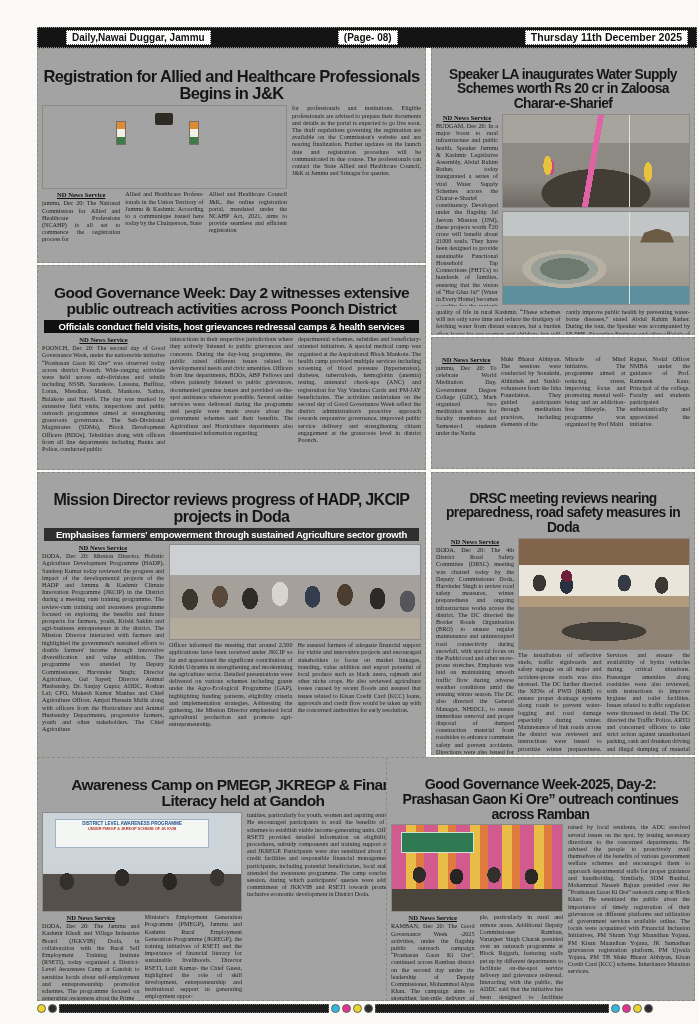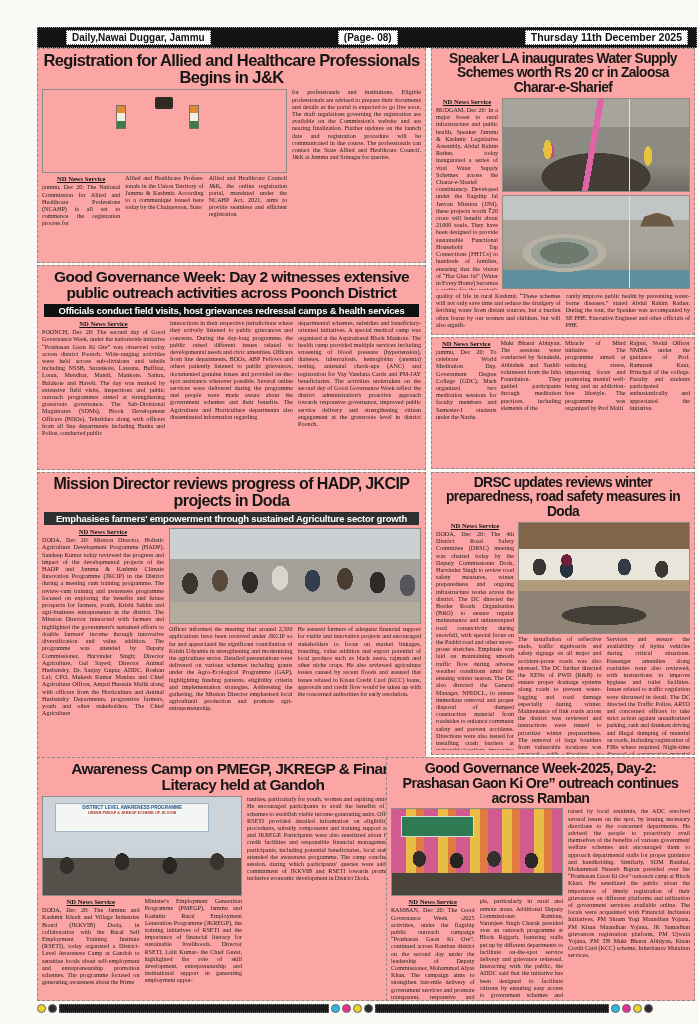--- a/index.html
+++ b/index.html
@@ -9,22 +9,22 @@
   
   .masthead{position:absolute;left:37px;top:27px;width:658px;height:19px;background:#141414;
     border:1px dotted #888;display:flex;align-items:center;}
   .mast-box{background:#fdfdfb;border:1px dotted #444;color:#111;font-family:"Liberation Sans",sans-serif;
     font-weight:bold;font-size:10px;padding:0 5px;line-height:13px;white-space:nowrap;}
   .mast-left{margin-left:28px;text-align:center;}
   .mast-center{margin-left:auto;margin-right:auto;}
   .mast-right{margin-right:8px;font-size:10.5px;}
 
   
-  .article{position:absolute;background:#fca5a5;border:1px dashed #8a8a86;box-sizing:border-box;
-    padding:2px 4px;overflow:hidden;}
+  .article{position:absolute;background:#a3a3a3;border:1px dashed #8a8a86;box-sizing:border-box;
+    padding:18px 4px;overflow:hidden;}
   .hl{font-family:"Liberation Sans",sans-serif;font-weight:800;color:#161616;text-align:center;
     letter-spacing:-0.6px;line-height:1.04;margin:1px 0 3px 0;}
   .subbar{color:#fff;font-family:"Liberation Sans",sans-serif;font-weight:bold;text-align:center;
     font-size:9.5px;line-height:13px;height:13px;margin:0 2px 3px 2px;letter-spacing:-0.2px;
     white-space:nowrap;overflow:hidden;}
   .subbar.black{background:#101010;}
   .subbar.gray{background:#2f2f2f;}
   .byline{font-weight:bold;text-decoration:underline;text-align:center;font-size:6.6px;line-height:8px;
     margin-bottom:1px;color:#111;}
   .bodytxt{font-size:6.15px;line-height:7.2px;text-align:justify;color:#1c1c1a;word-spacing:-0.2px;}
@@ -199,21 +199,21 @@
         <div class="photo ph-a5" style="width:100%;height:96px;"></div>
         <div class="cols" style="margin-top:2px;">
           <div class="col bodytxt">Officer informed the meeting that around 2,500 applications have been received under JKCIP so far and appreciated the significant contribution of Krishi Udyamis in strengthening and modernising the agriculture sector. Detailed presentations were delivered on various schemes including grants under the Agro-Ecological Programme (GAP), highlighting funding patterns, eligibility criteria and implementation strategies. Addressing the gathering, the Mission Director emphasised local agricultural production and promote agri-entrepreneurship.</div>
           <div class="col bodytxt">He assured farmers of adequate financial support for viable and innovative projects and encouraged stakeholders to focus on market linkages, branding, value addition and export potential of local produce such as black zeera, rajmash and other niche crops. He also reviewed agriculture losses caused by recent floods and assured that issues related to Kisan Credit Card (KCC) loans, approvals and credit flow would be taken up with the concerned authorities for early resolution.</div>
         </div>
       </div>
     </div>
   </div>
 
   <div class="article" style="left:431px;top:472px;width:264px;height:283px;">
-    <div class="hl" style="font-size:13.8px;">DRSC updates reviews winter preparedness, road safety measures in Doda</div>
+    <div class="hl" style="font-size:13.8px;">DRSC meeting reviews nearing preparedness, road safety measures in Doda</div>
     <div style="display:flex;gap:4px;">
       <div style="flex:0 0 78px;overflow:hidden;height:228px;">
         <div class="byline">ND News Service</div>
         <div class="bodytxt">DODA, Dec 20: The 4th District Road Safety Committee (DRSC) meeting was chaired today by the Deputy Commissioner Doda, Harvinder Singh to review road safety measures, winter preparedness and ongoing infrastructure works across the district. The DC directed the Border Roads Organisation (BRO) to ensure regular maintenance and uninterrupted road connectivity during snowfall, with special focus on the Paddri road and other snow-prone stretches. Emphasis was laid on maintaining smooth traffic flow during adverse weather conditions amid the ensuing winter season. The DC also directed the General Manager, NHIDCL, to ensure immediate removal and proper disposal of dumped construction material from roadsides to enhance commuter safety and prevent accidents. Directions were also issued for installing crash barriers at vulnerable locations, improving road geometry, ensuring proper gradients at critical points such as Bagri Nallah and Khelani Nallah and undertaking works to mitigate risks on sensitive stretches.</div>
       </div>
       <div style="flex:1;">
         <div class="photo ph-a6" style="width:100%;height:112px;"></div>
         <div class="cols" style="margin-top:2px;">
           <div class="col bodytxt">The installation of reflective studs, traffic signboards and safety signage on all major and accident-prone roads was also stressed. The DC further directed the XENs of PWD (R&amp;B) to ensure proper drainage systems along roads to prevent water-logging and road damage especially during winter. Maintenance of link roads across the district was reviewed and instructions were issued to prioritize winter preparedness. The removal of large boulders from vulnerable locations was assessed, with directions to coordinate with the Fire and Emergency</div>
           <div class="col bodytxt">Services and ensure the availability of hydra vehicles during critical situations. Passenger amenities along roadsides were also reviewed, with instructions to improve hygiene and toilet facilities. Issues related to traffic regulation were discussed in detail. The DC directed the Traffic Police, ARTO and concerned officers to take strict action against unauthorized parking, rash and drunken driving and illegal dumping of material on roads, including registration of FIRs where required. Night-time disposal of construction material was advised to avoid disruption to daytime traffic.</div>

